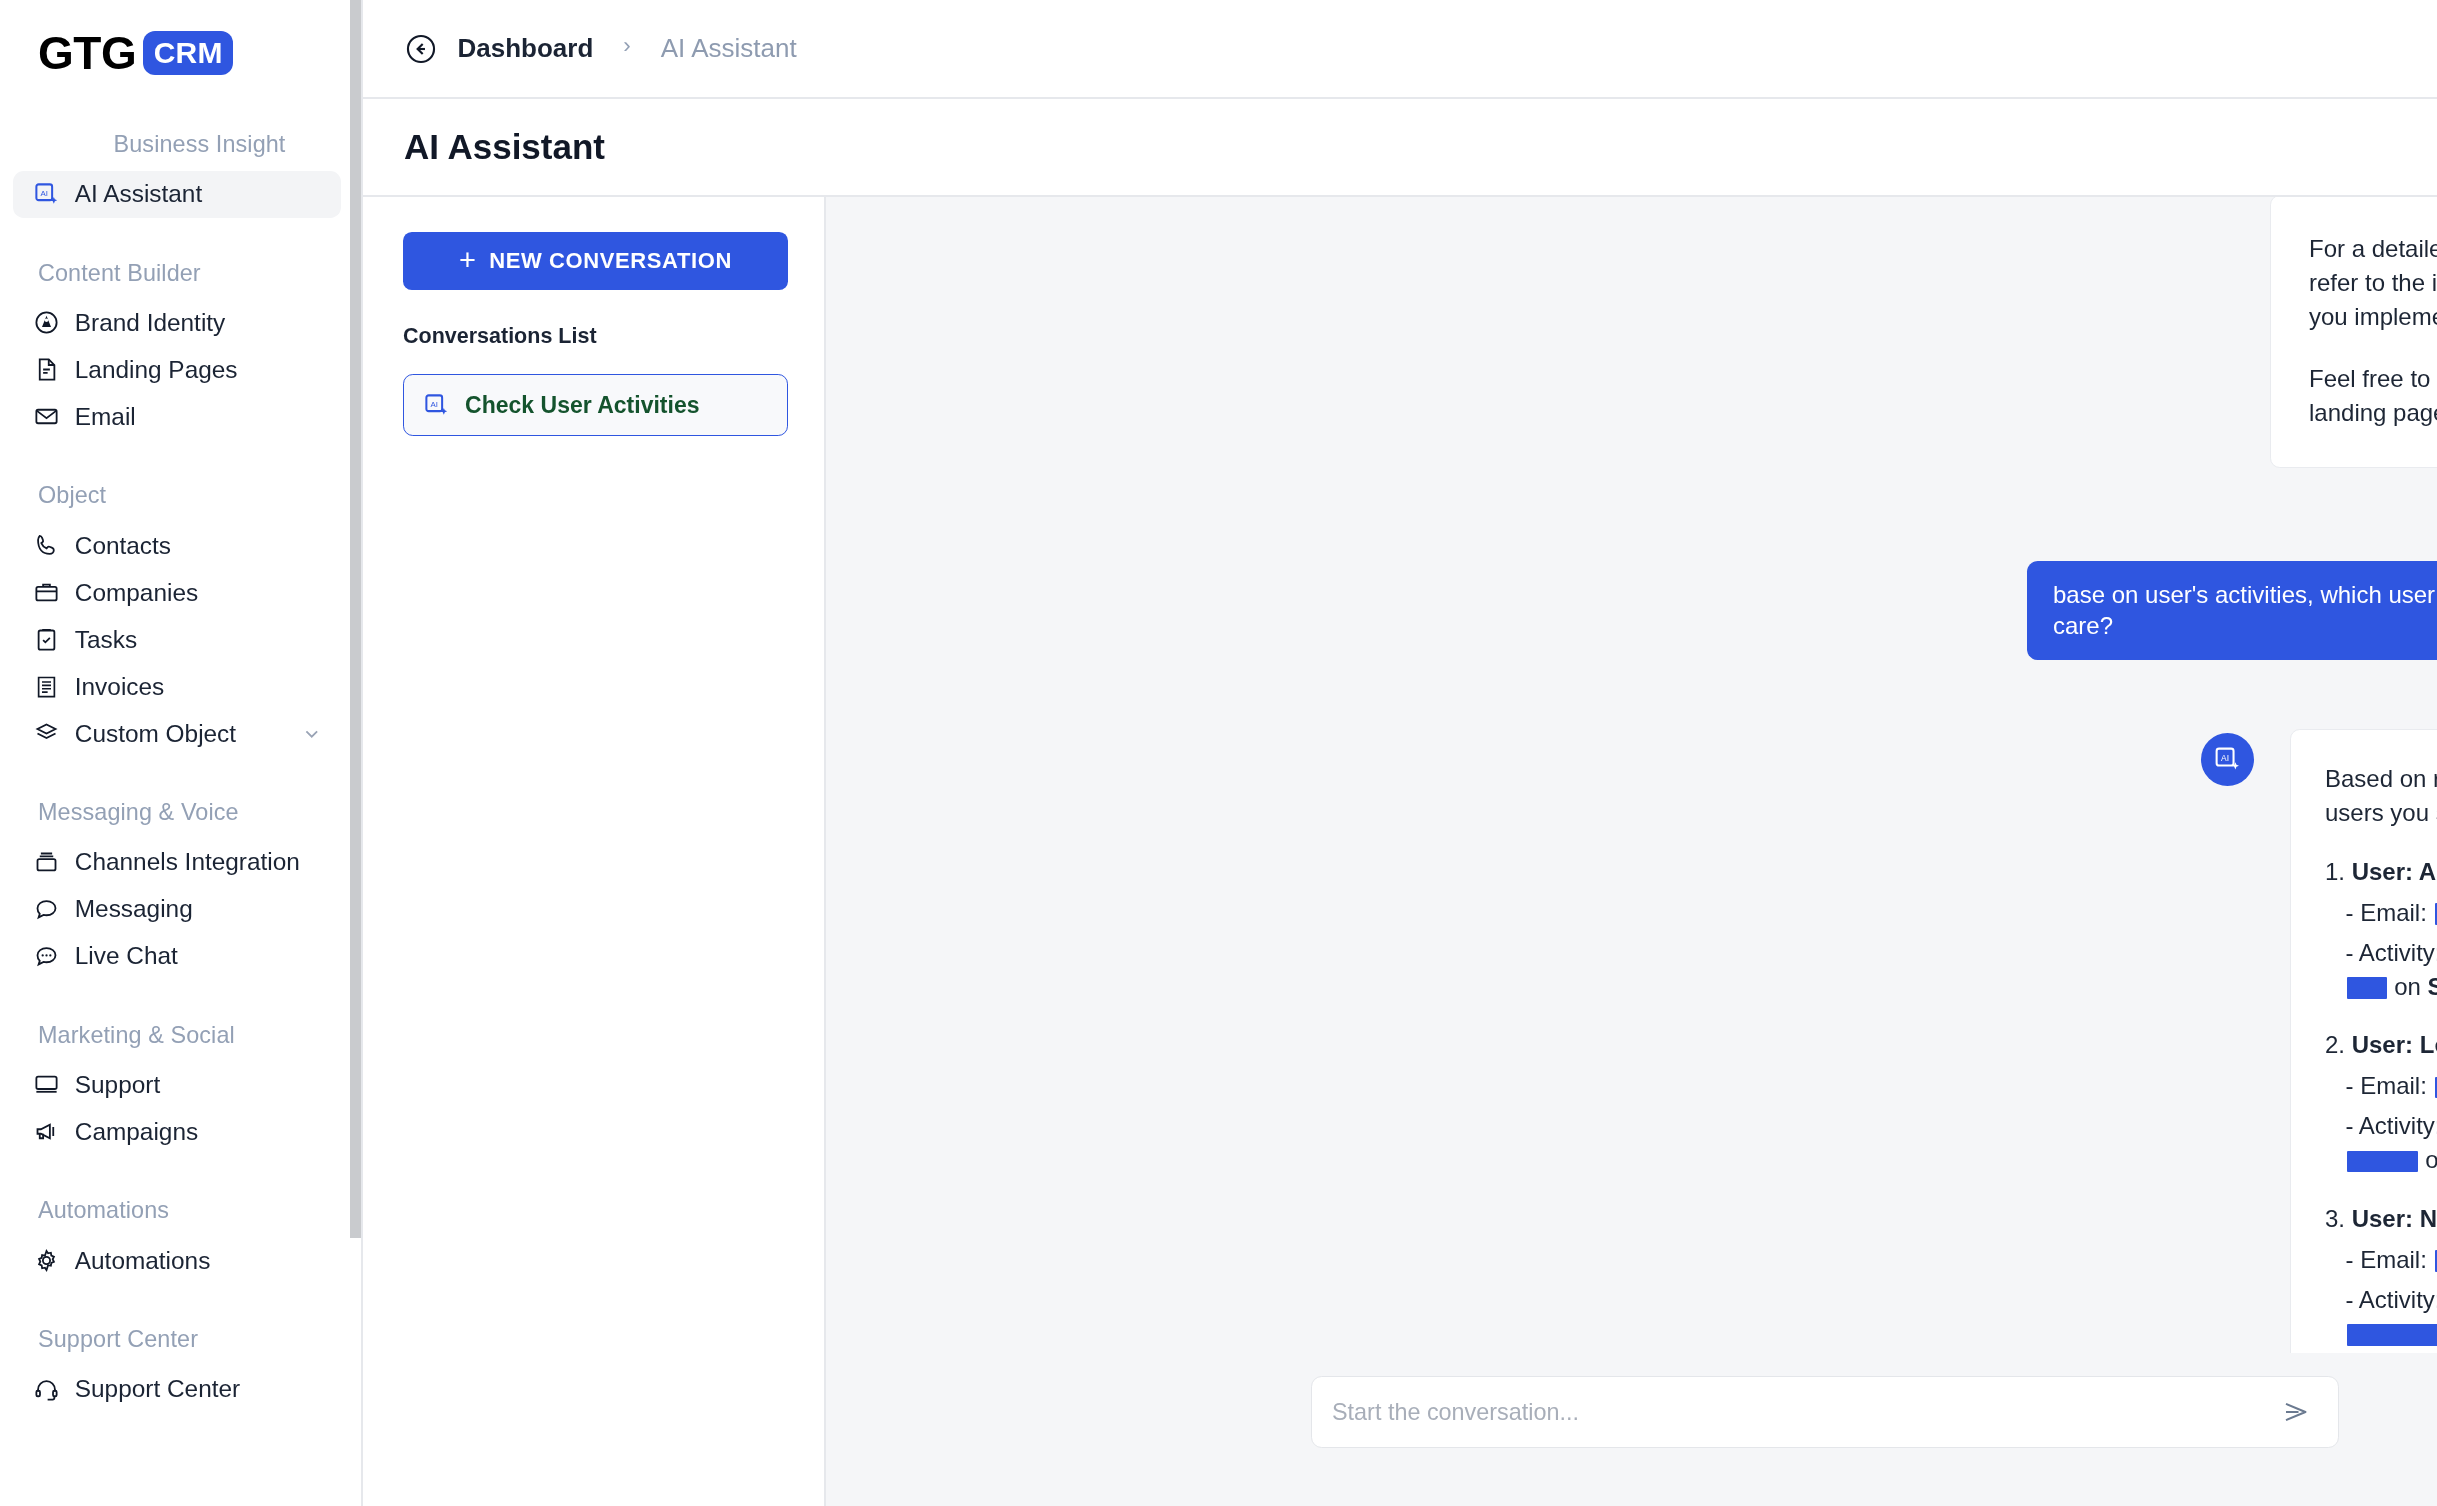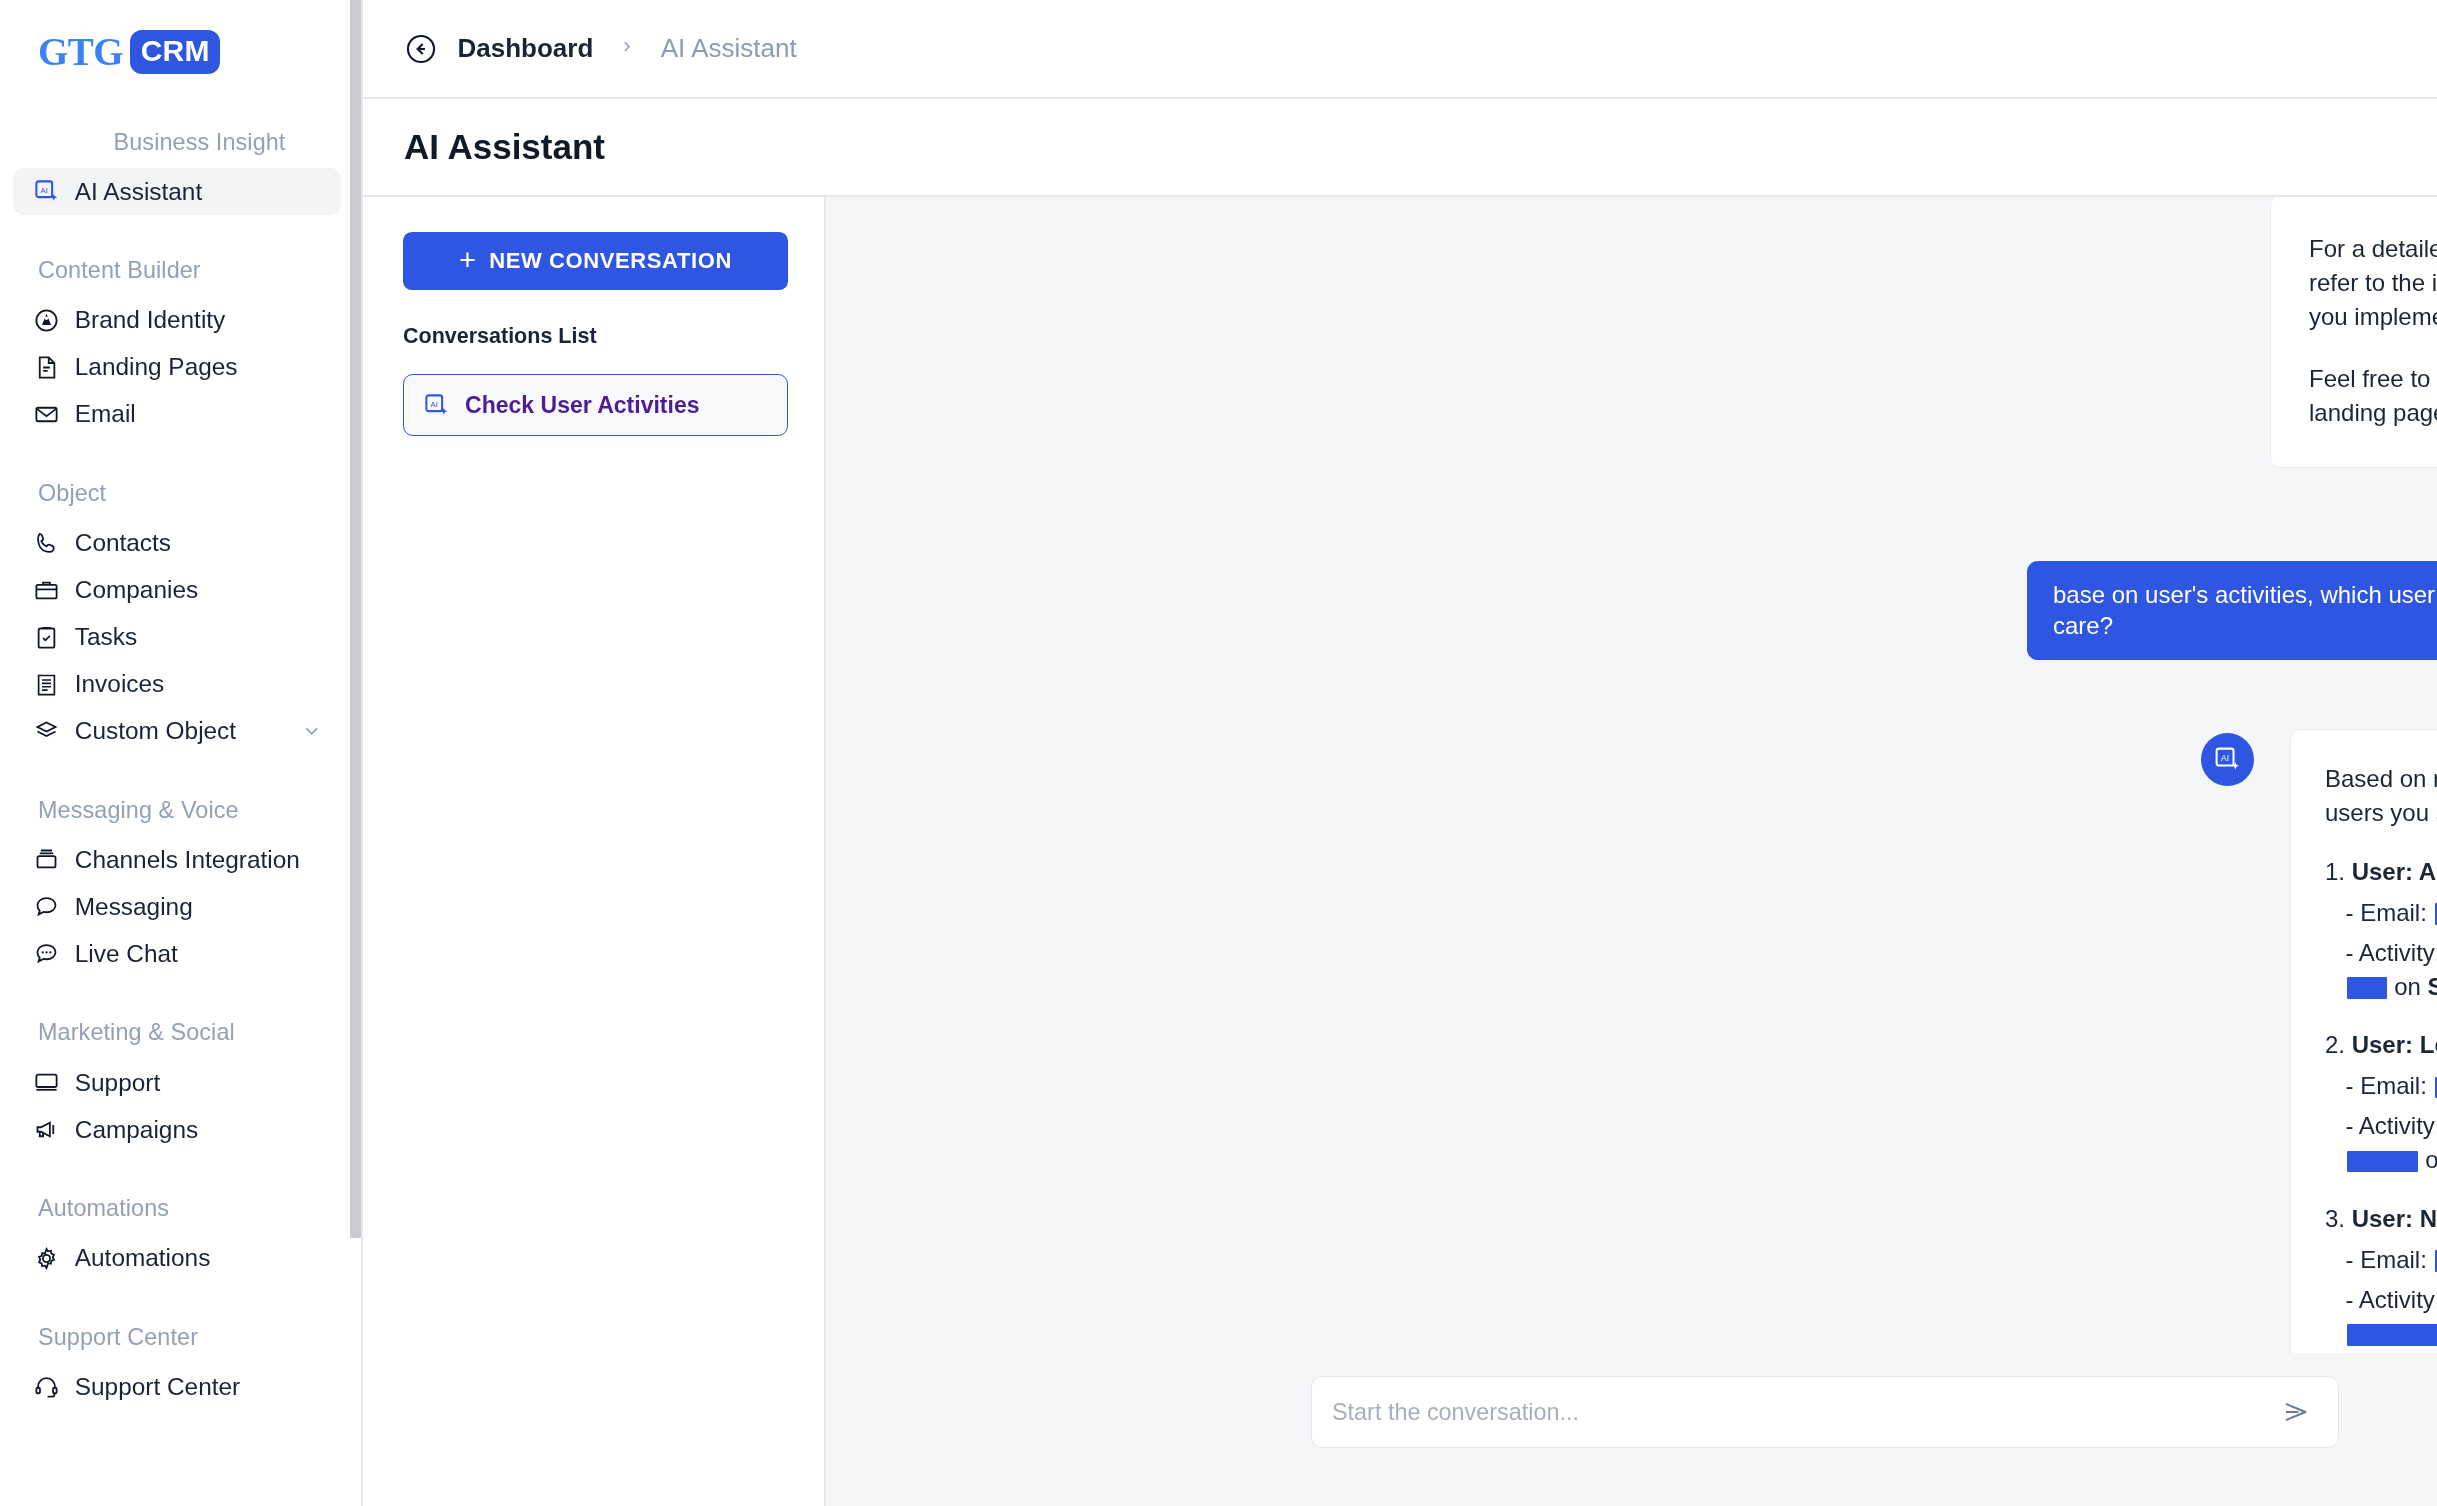--- a/index.html
+++ b/index.html
@@ -19,23 +19,23 @@
     position: relative;
     overflow: hidden;
     flex: 0 0 363px;
   }
   .sb-inner { padding: 0 0 0 0; }
   .logo-row {
     display: flex; align-items: center; gap: 6.8px;
     padding: 30px 0 0 38px;
   }
   .logo-gtg {
-    font-size: 39px; font-weight: 700; letter-spacing: -0.5px;
-    color: #3b82f6; line-height: 1;
-    font-family: Liberation Serif, serif;
+    font-size: 46px; font-weight: 700; letter-spacing: -0.5px;
+    color: #000000; line-height: 1;
+    font-family: Liberation Sans, sans-serif;
   }
   .logo-crm {
     background: #2f56e0; color: #ffffff; font-weight: 700;
     font-size: 30px; padding: 6.3px 10.7px 7.3px 10.7px;
     border-radius: 12px; line-height: 1;
     letter-spacing: 0.2px;
   }
   .sb-section {
     font-size: 23.4px; color: #93a0b5; font-weight: 400;
     padding: 0 0 0 38px; margin-top: 42px; margin-bottom: 12.7px;
@@ -97,21 +97,21 @@
   .plus-ico { font-size: 29px; font-weight: 300; line-height: 0.8; }
   .convlist-title {
     font-size: 21.5px; font-weight: 700; color: #1b2434;
     margin-top: 34px; margin-bottom: 25px;
   }
   .conv-item {
     width: 385px; height: 62px; border: 1.5px solid #2f56e0; border-radius: 9.8px;
     background: #f8f9fb; display: flex; align-items: center; gap: 14.6px;
     padding-left: 18.5px;
   }
-  .conv-item-label { font-size: 23px; font-weight: 700; color: #4c1d95; }
+  .conv-item-label { font-size: 23px; font-weight: 700; color: #14532d; }
 
   
   .chat {
     flex: 1 1 auto; background: #f5f6f8; position: relative;
     display: flex; flex-direction: column; min-width: 0;
   }
   .chat-scroll {
     flex: 1 1 auto; overflow: hidden; position: relative;
     padding: 0 98px 0 0;
   }

